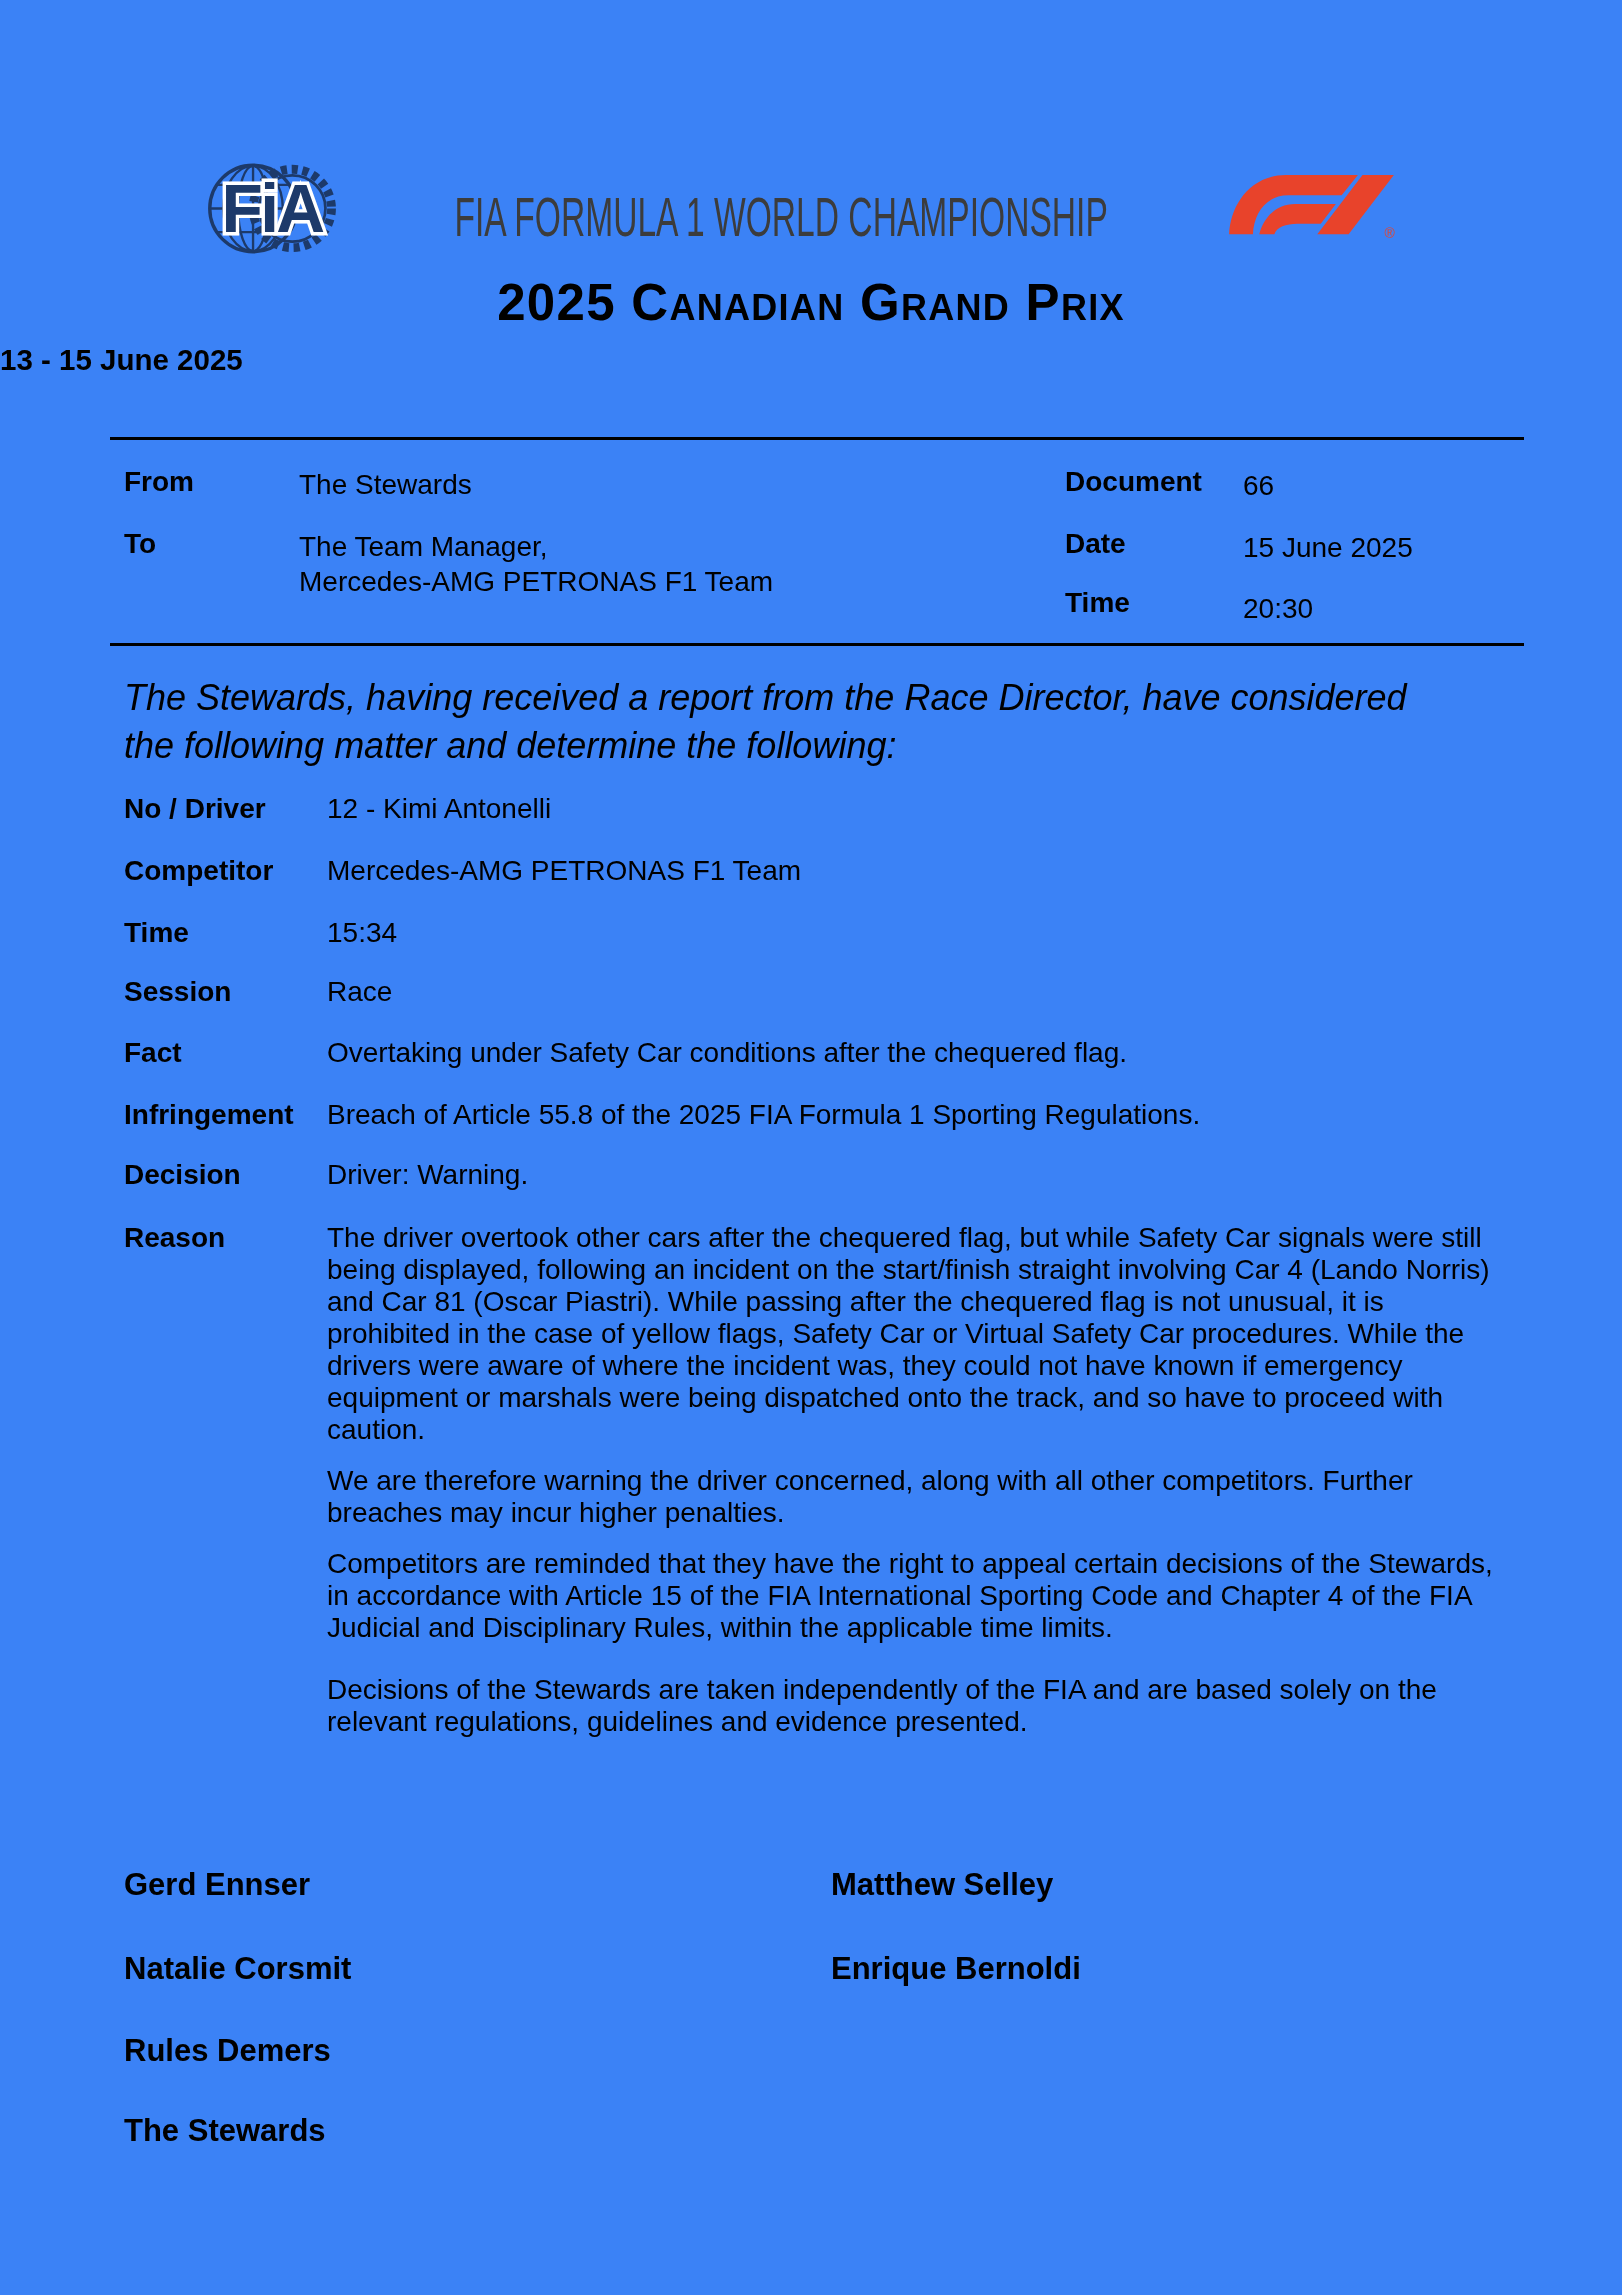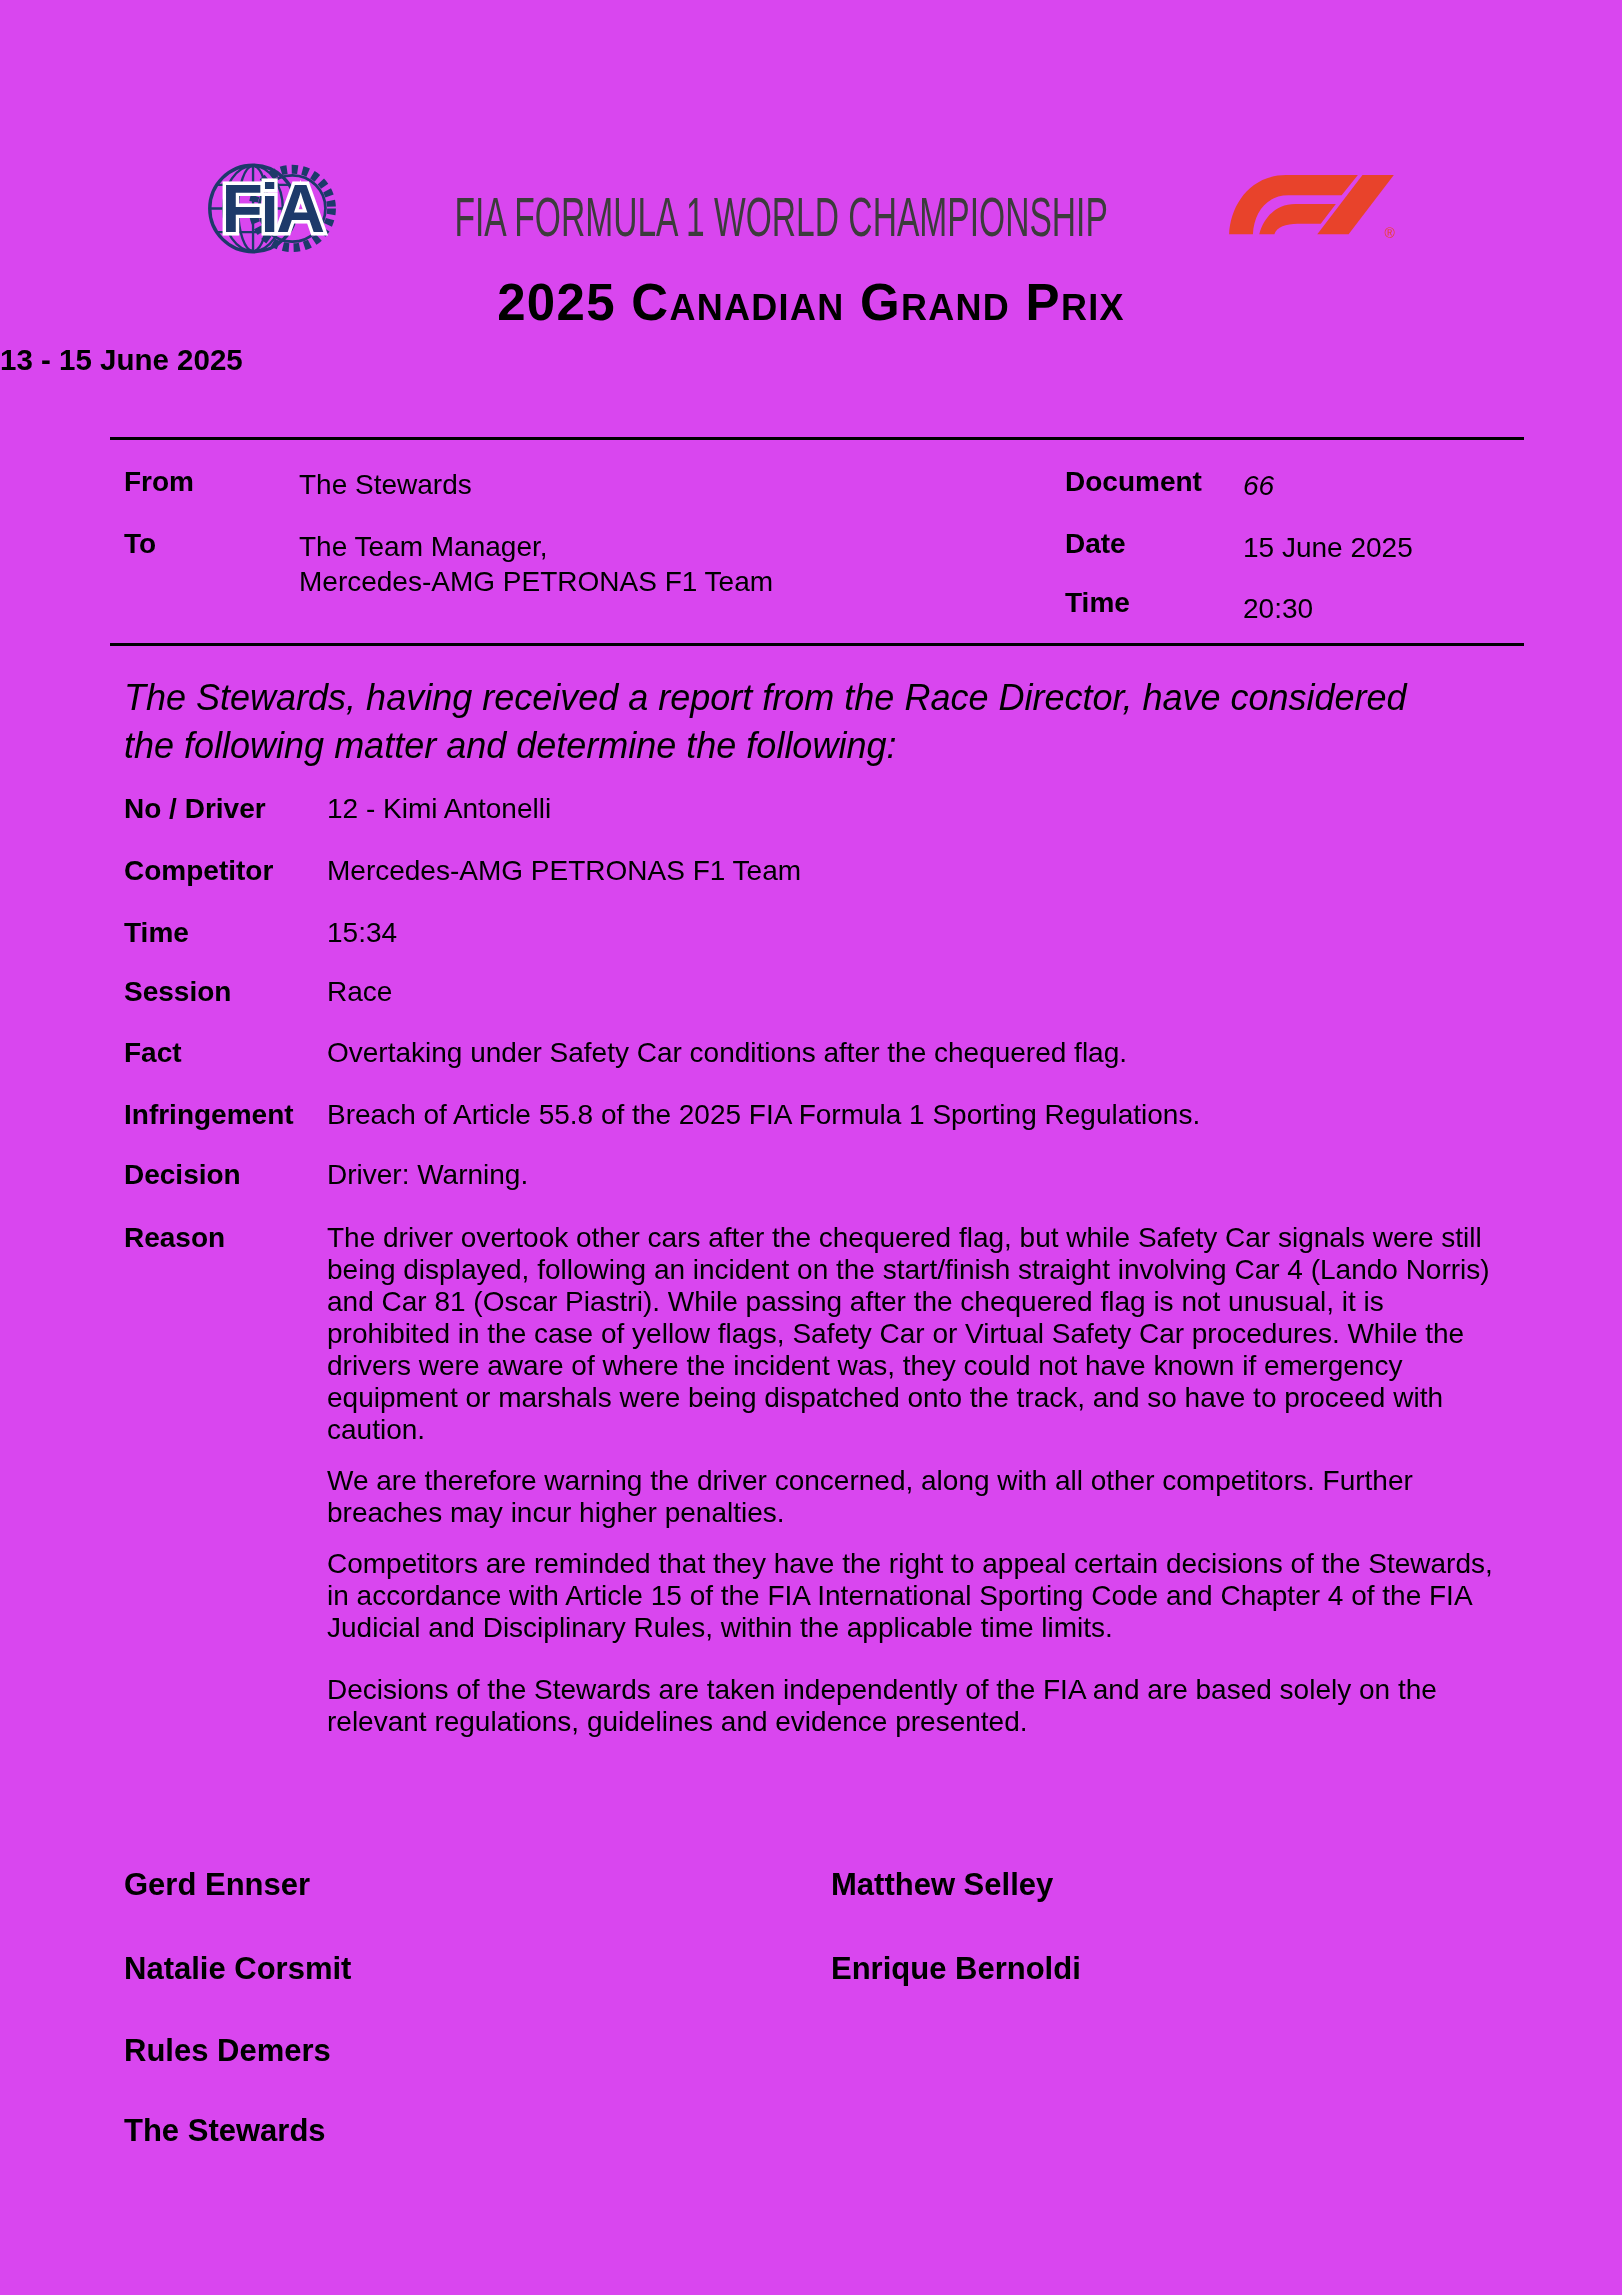--- a/index.html
+++ b/index.html
@@ -1,20 +1,20 @@
 <!DOCTYPE html>
 <html style="font-size:10.7px"><head>
 <meta charset="utf-8">
 <style>
   html,body{margin:0;padding:0;background:#ffffff;}
   .page{
     position:relative;
     width:1622px;
     height:2295px;
-    background:#d946ef;
+    background:#3b82f6;
     font-family:"Liberation Sans", sans-serif;
     color:#000000;
     overflow:hidden;
   }
   
   .fia-logo{position:absolute;left:205px;top:151px;width:134px;height:115px;}
   .champ-svg{position:absolute;left:453px;top:193px;width:663px;height:52px;}
   .f1-logo{position:absolute;left:1221px;top:169px;width:174px;height:70px;}
   
   .event-title{
@@ -31,21 +31,21 @@
   .rule-top{top:437px;}
   .rule-bottom{top:643px;}
   
   .mlabel{position:absolute;font-size:28px;font-weight:bold;white-space:nowrap;}
   .mvalue{position:absolute;font-size:28px;line-height:35px;white-space:nowrap;}
   .from-label{left:124px;top:466px;}
   .from-value{left:299px;top:467px;}
   .to-label{left:124px;top:528px;}
   .to-value{left:299px;top:529px;white-space:normal;width:603px;}
   .doc-label{left:1065px;top:466px;}
-  .doc-value{left:1243px;top:468px;font-style:italic;}
+  .doc-value{left:1243px;top:468px;}
   .date-label{left:1065px;top:528px;}
   .date-value{left:1243px;top:530px;}
   .time-label{left:1065px;top:587px;}
   .time-value{left:1243px;top:591px;}
   
   .intro{
     position:absolute;left:124px;top:674px;width:1290px;
     font-size:36px;line-height:48px;font-style:italic;
   }
   .frow{position:absolute;left:0;width:1622px;}

